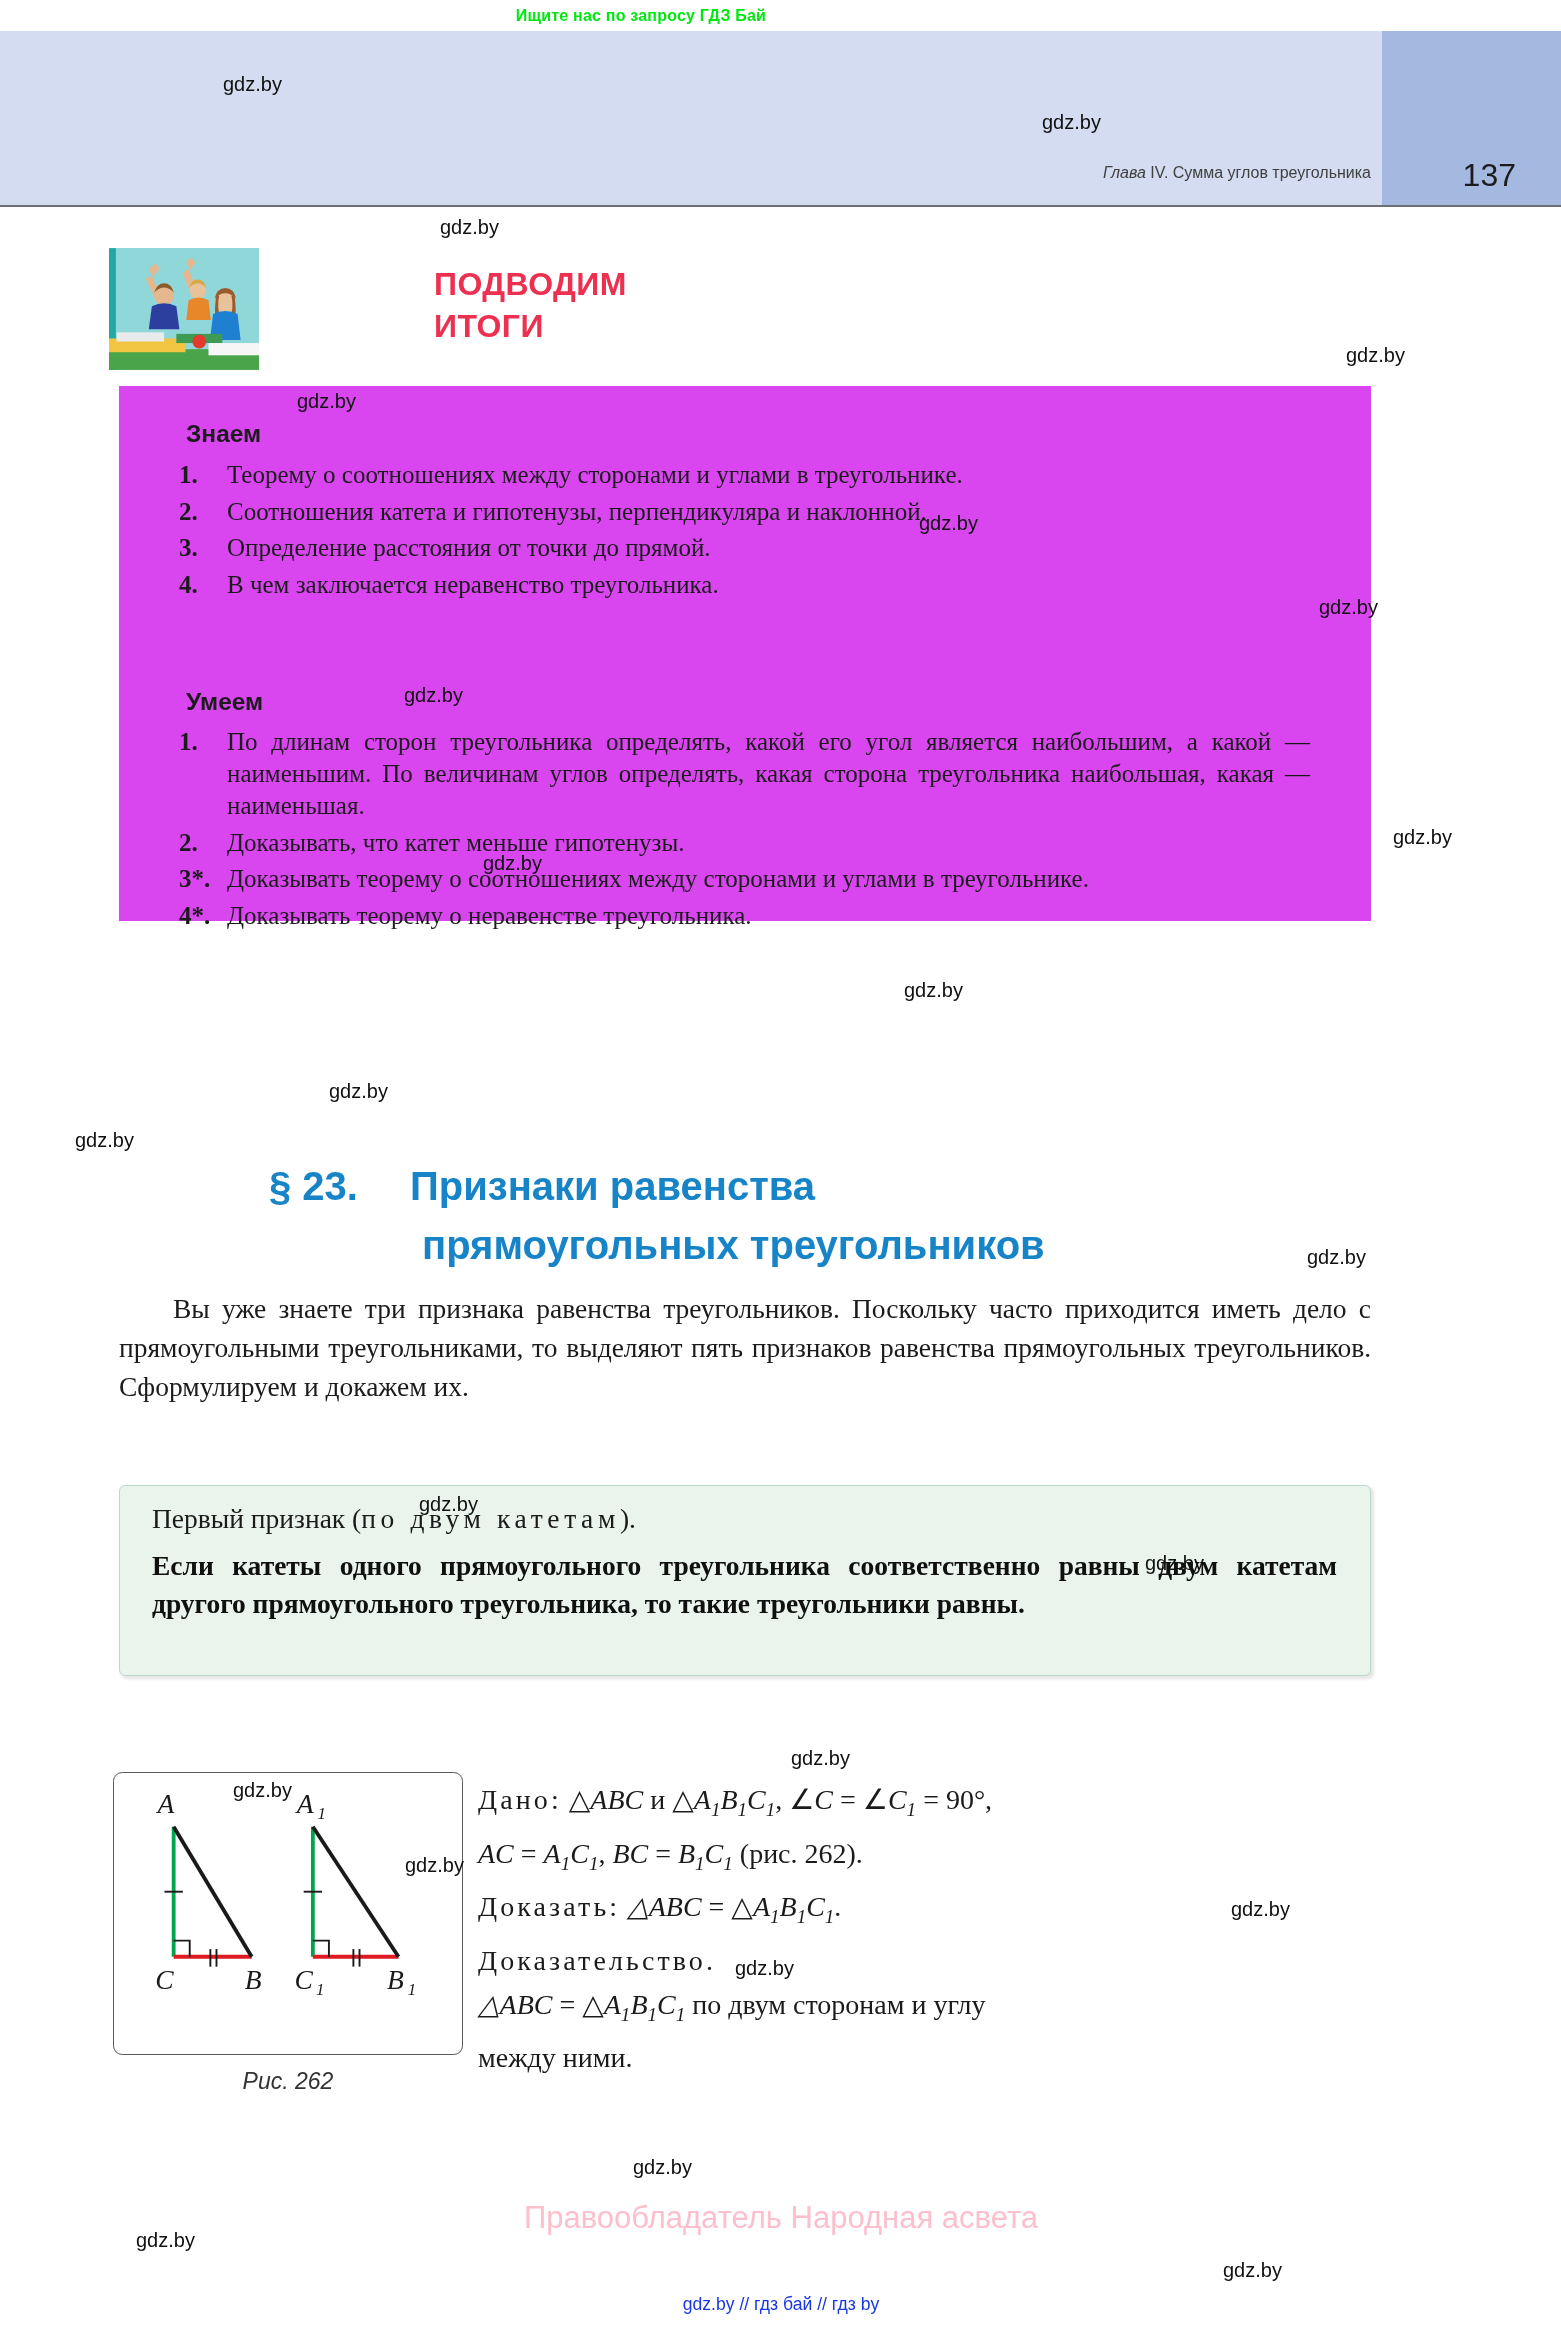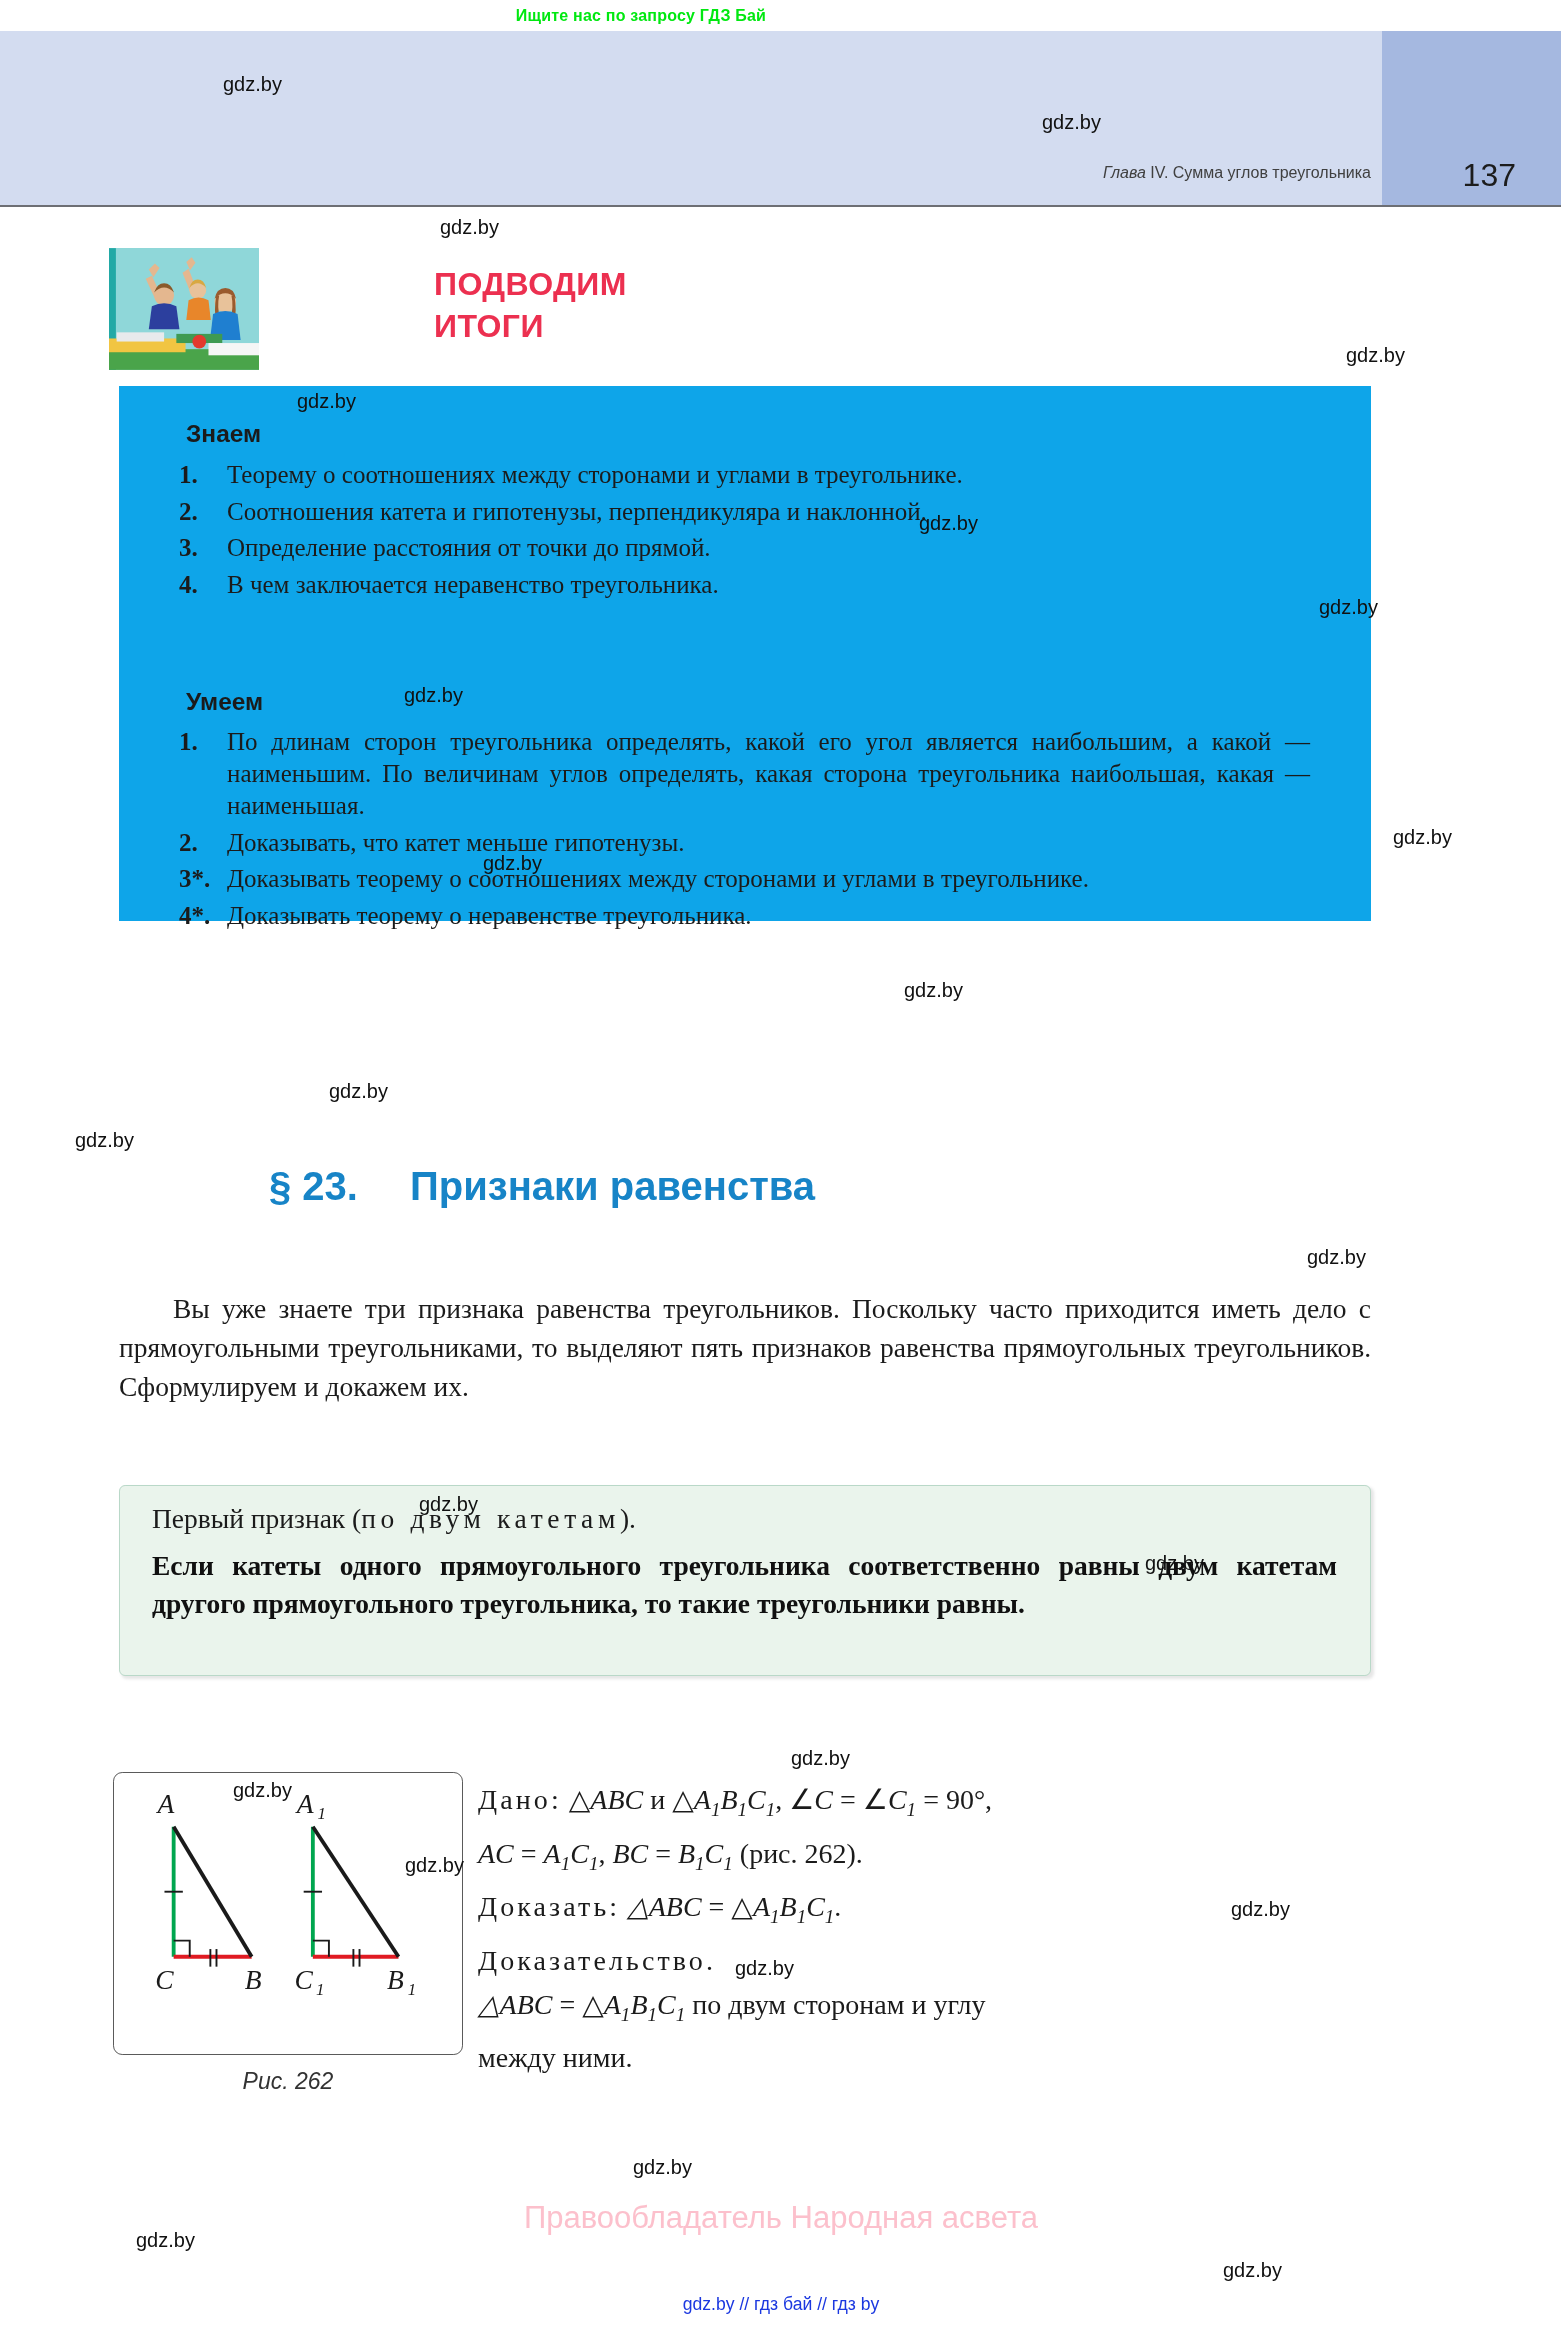--- a/index.html
+++ b/index.html
@@ -102,21 +102,21 @@
     letter-spacing: 0.4px;
   }
 
   
   #summary-panel {
     position: absolute;
     left: 119px;
     top: 386px;
     width: 1252px;
     height: 535px;
-    background: #0ea5e9;
+    background: #d946ef;
   }
   .panel-subhead {
     position: absolute;
     font-family: "Liberation Sans", sans-serif;
     font-weight: bold;
     font-size: 24.5px;
     color: #1b1b1b;
   }
   #know-subhead { left: 67px; top: 34px; }
   #can-subhead  { left: 67px; top: 302px; }
@@ -369,20 +369,21 @@
     </li>
     <li>
       <span class="marker star">4*.</span>
       <span>Доказывать теорему о неравенстве треугольника.</span>
     </li>
   </ol>
 </div>
 
 <div id="section-heading">
   <span class="sect-num">§ 23.</span><span>Признаки равенства</span>
+  <span class="sect-line2">прямоугольных треугольников</span>
 </div>
 
 <p id="intro-paragraph">Вы уже знаете три признака равенства треугольников. По­скольку часто приходится иметь дело с прямоугольными тре­угольниками, то выделяют пять признаков равенства прямо­угольных треугольников. Сформулируем и докажем их.</p>
 
 <div id="theorem-box">
   <div id="theorem-title">
     <span>Первый признак (</span><span class="spaced">по двум катетам</span><span>).</span>
   </div>
   <div id="theorem-body">Если катеты одного прямоугольного треугольника соответ­ственно равны двум катетам другого прямоугольного тре­угольника, то такие треугольники равны.</div>
 </div>

